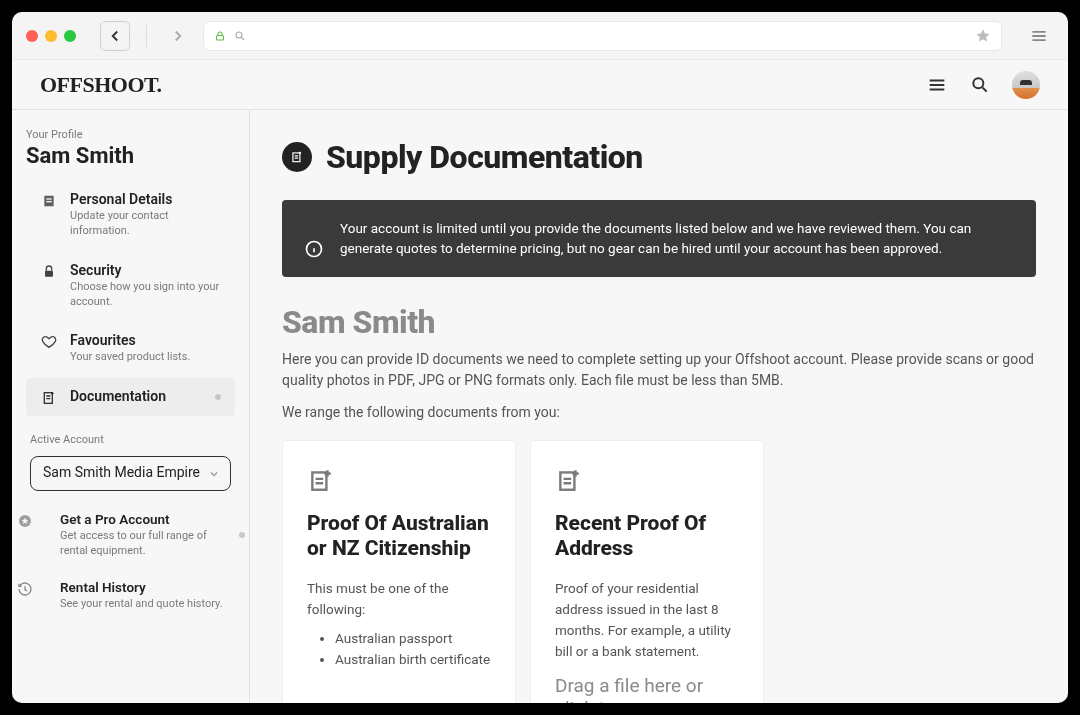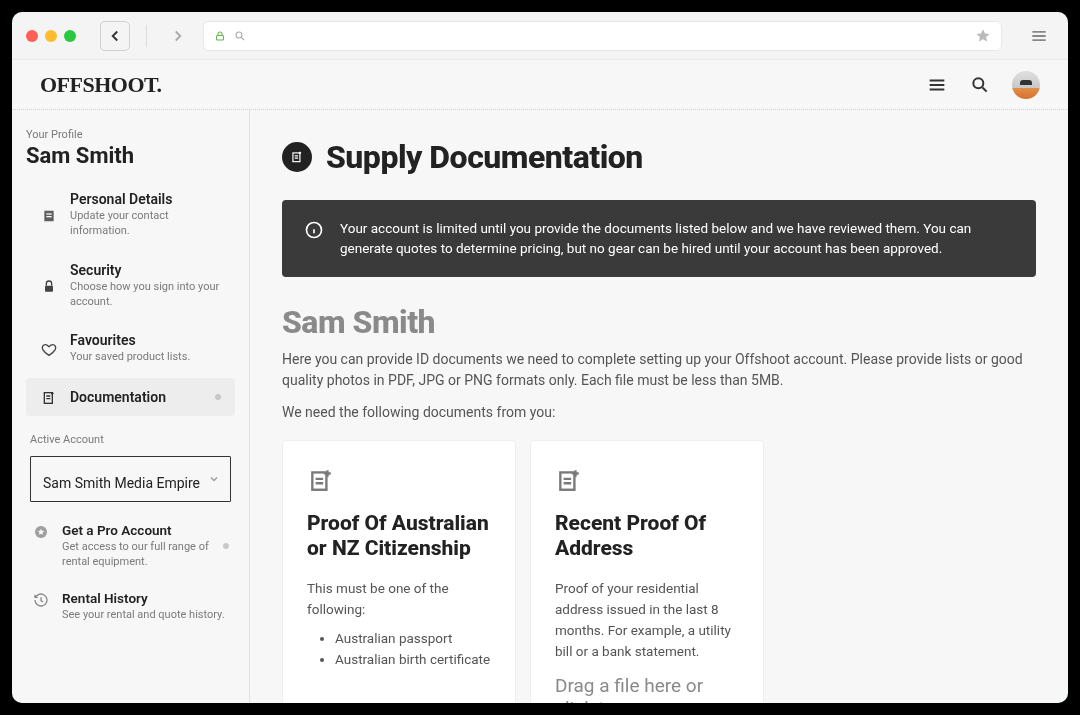--- a/index.html
+++ b/index.html
@@ -98,21 +98,21 @@
   border-right: 1px solid #e0e0e0;
   background: #f7f7f7;
   padding: 18px 0 0 0;
   overflow-y: auto;
 }
 .profile-lbl { font-size: 11px; color: #7a7a7a; padding: 0 14px; }
 .profile-name { font-size: 22px; font-weight: 700; color: #222; padding: 2px 14px 10px; }
 
 .sb-item {
   display: flex;
-  align-items: center;
+  align-items: flex-start;
   gap: 12px;
   padding: 10px 14px;
   border-radius: 4px;
   margin: 3px 14px;
 }
 .sb-item.active { background: #ededed; }
 .sb-icon {
   width: 18px; flex: 0 0 18px;
   margin-top: 2px;
   color: #444;
@@ -120,37 +120,37 @@
 }
 .sb-item.active .sb-icon { color: #333; }
 .sb-text { flex: 1; }
 .sb-title { font-size: 14px; font-weight: 600; color: #222; }
 .sb-sub { font-size: 11px; color: #7a7a7a; line-height: 1.35; margin-top: 2px; }
 .sb-dot { width: 6px; height: 6px; border-radius: 50%; background: #c8c8c8; align-self: center; }
 .sb-section-lbl { font-size: 11px; color: #7a7a7a; padding: 14px 18px 6px; }
 .acct-select {
   margin: 4px 18px 10px;
   border: 1px solid #333;
-  border-radius: 1px;
-  padding: 18px 30px 10px 12px;
+  border-radius: 8px;
+  padding: 7px 30px 10px 12px;
   font-size: 14px;
   color: #222;
   position: relative;
   background: #f7f7f7;
 }
 .acct-select .chev {
   position: absolute; right: 10px; top: 50%; transform: translateY(-50%);
   color: #999;
 }
 
 .sb-item-sm {
   display: flex;
   align-items: flex-start;
-  gap: 12px;
-  padding: 10px 20px;
+  gap: 26px;
+  padding: 10px 4px;
 }
 .sb-item-sm .sb-icon { color: #888; }
 .sb-item-sm .sb-title { font-size: 13.5px; font-weight: 600; color: #222; }
 
 .main {
   flex: 1;
   padding: 28px 32px 0 32px;
   overflow-y: auto;
   background: #f7f7f7;
 }
@@ -163,21 +163,21 @@
 
 .alert {
   background: #3a3a3a;
   color: #fff;
   border-radius: 4px;
   padding: 18px 22px;
   display: flex;
   gap: 16px;
   font-size: 13.5px;
   line-height: 1.5;
-  align-items: flex-start;
+  align-items: flex-end;
   margin-bottom: 26px;
 }
 .alert-ic { flex: 0 0 20px; margin-top: 2px; }
 
 .user-heading {
   font-size: 32px; font-weight: 800; color: #8a8a8a; letter-spacing: -0.5px; margin-bottom: 8px;
 }
 .para { font-size: 14px; color: #555; line-height: 1.55; margin-bottom: 10px; }
 
 .cards { display: flex; gap: 14px; margin-top: 16px; }
@@ -374,22 +374,22 @@
         <span class="alert-ic">
           <svg width="20" height="20" viewBox="0 0 24 24" fill="none" stroke="currentColor" stroke-width="2">
               <circle cx="12" cy="12" r="9"></circle>
               <path d="M12 8h.01M12 11v5"></path>
             </svg>
         </span>
         <div>Your account is limited until you provide the documents listed below and we have reviewed them. You can generate quotes to determine pricing, but no gear can be hired until your account has been approved.</div>
       </div>
 
       <div class="user-heading">Sam Smith</div>
-      <div class="para">Here you can provide ID documents we need to complete setting up your Offshoot account. Please provide lists or good quality photos in PDF, JPG or PNG formats only. Each file must be less than 5MB.</div>
-      <div class="para">We need the following documents from you:</div>
+      <div class="para">Here you can provide ID documents we need to complete setting up your Offshoot account. Please provide scans or good quality photos in PDF, JPG or PNG formats only. Each file must be less than 5MB.</div>
+      <div class="para">We range the following documents from you:</div>
 
       <div class="cards">
         <div class="card">
           <div class="card-ic">
             <svg width="28" height="26" viewBox="0 0 24 24" fill="none" stroke="currentColor" stroke-width="2.2">
                 <rect x="4" y="5" width="13" height="16"></rect>
                 <path d="M7 11h7M7 15h7M18 3v6M15 6h6"></path>
               </svg>
           </div>
           <div class="card-title">Proof Of Australian or NZ Citizenship</div>

